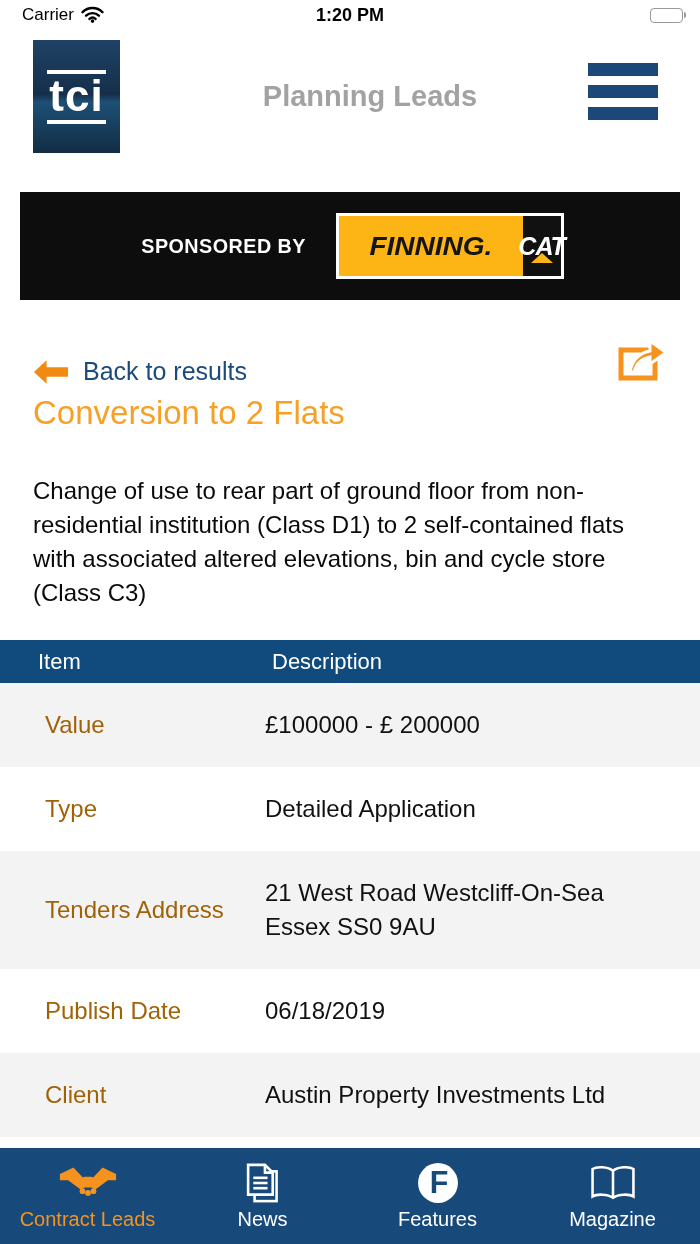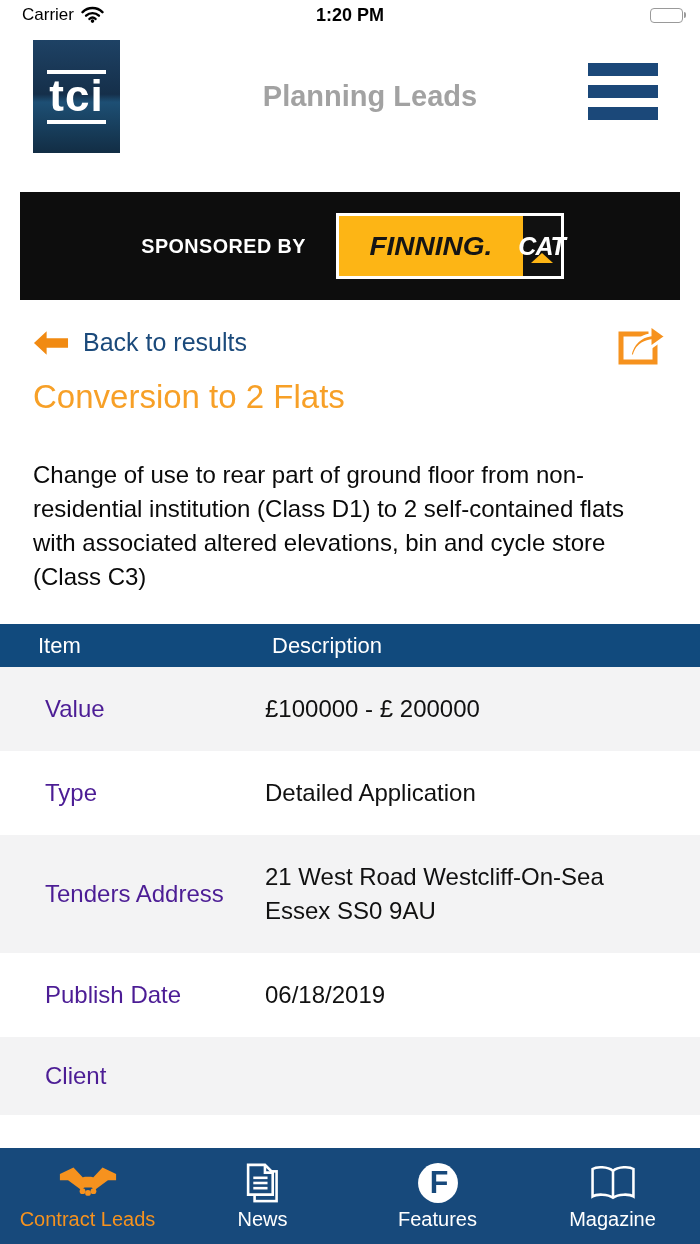--- a/index.html
+++ b/index.html
@@ -41,33 +41,33 @@
   .sponsored-by { color:#fff; font-size:21px; font-weight:bold; letter-spacing:0.5px; transform:scaleX(0.94); }
   .finning-logo { width:228px; height:66px; background:#fff; padding:3px; display:flex; }
   .finning-yellow { flex:1; background:#FDB515; display:flex; align-items:center; justify-content:center; }
   .finning-text { font-size:25px; font-weight:bold; font-style:italic; color:#151515; letter-spacing:0px; transform:scaleX(1.12); }
   .cat-black { width:38px; background:#111; position:relative; display:flex; align-items:center; justify-content:center; }
   .cat-text { color:#fff; font-size:25px; font-weight:bold; font-style:italic; letter-spacing:-1px; z-index:1; }
   .cat-tri { position:absolute; left:50%; transform:translateX(-50%); bottom:13px; width:0; height:0;
     border-left:11px solid transparent; border-right:11px solid transparent; border-bottom:10px solid #FDB515; z-index:2; }
   
   .content { padding:0 33px; }
-  .back-row { margin-top:20px; display:flex; align-items:flex-start; justify-content:space-between; }
+  .back-row { margin-top:36px; display:flex; align-items:flex-end; justify-content:space-between; }
   .back-link { display:flex; align-items:center; gap:14px; margin-top:8px; cursor:pointer; }
   .back-label { color:#1b4a7b; font-size:25px; }
   .lead-title { margin-top:8px; color:#F7A027; font-size:33px; }
   .description { margin-top:42px; width:640px; color:#0a0a0a; font-size:24px; line-height:34px; }
   
   .lead-table { margin-top:30px; width:700px; font-size:24px; }
   .thead { background:#114a7d; color:#fff; height:43px; display:flex; align-items:center; font-size:22px; }
   .th-item { padding-left:38px; width:272px; flex-shrink:0; }
   .tr { display:flex; align-items:center; padding:25px 0; }
   .tr:nth-child(odd) { background:#f3f3f4; }
   .tr:nth-child(even) { background:#ffffff; }
-  .td-item { padding-left:45px; width:265px; flex-shrink:0; color:#4c1d95; }
+  .td-item { padding-left:45px; width:265px; flex-shrink:0; color:#a16207; }
   .td-desc { width:372px; color:#111; line-height:34px; }
   
   .tab-bar {
     position:absolute; left:0; bottom:0; width:700px; height:96px;
     background:#17497B; display:flex;
   }
   .tab { flex:1; display:flex; flex-direction:column; align-items:center; justify-content:flex-start; padding-top:12px; cursor:pointer; }
   .tab-icon { height:46px; display:flex; align-items:center; justify-content:center; }
   .tab-label { font-size:20px; color:#fff; margin-top:2px; }
   .tab.active .tab-label { color:#F6921E; }
@@ -151,20 +151,21 @@
     <div class="tr">
       <div class="td-item">Tenders Address</div>
       <div class="td-desc">21 West Road Westcliff-On-Sea Essex SS0 9AU</div>
     </div>
     <div class="tr">
       <div class="td-item">Publish Date</div>
       <div class="td-desc">06/18/2019</div>
     </div>
     <div class="tr">
       <div class="td-item">Client</div>
+      <div class="td-desc">Austin Property Investments Ltd</div>
     </div>
     <div class="tr">
       <div class="td-item">Agent</div>
       <div class="td-desc">Design Associates , 92 London Road, Southend-On-Sea</div>
     </div>
   </div>
 </div>
 
 <div class="tab-bar">
   <div class="tab active">

